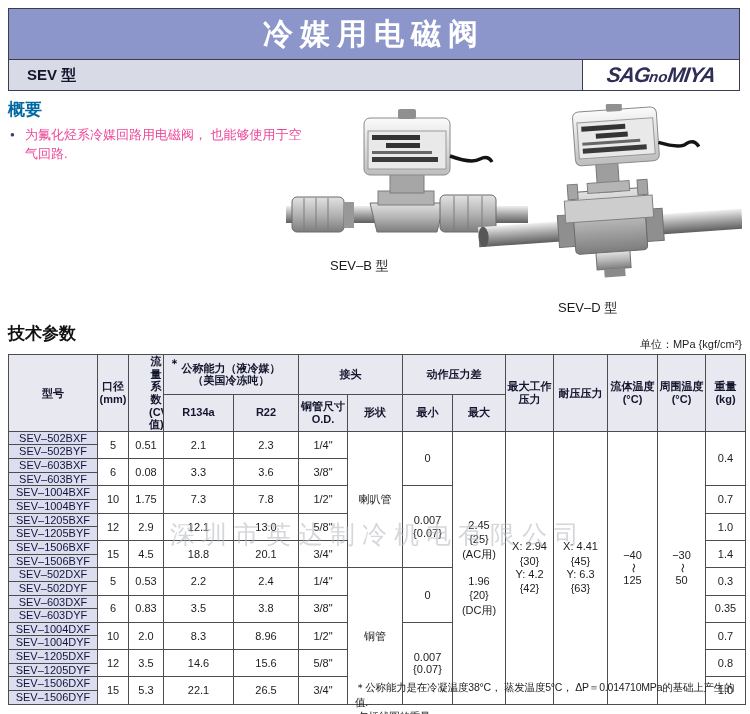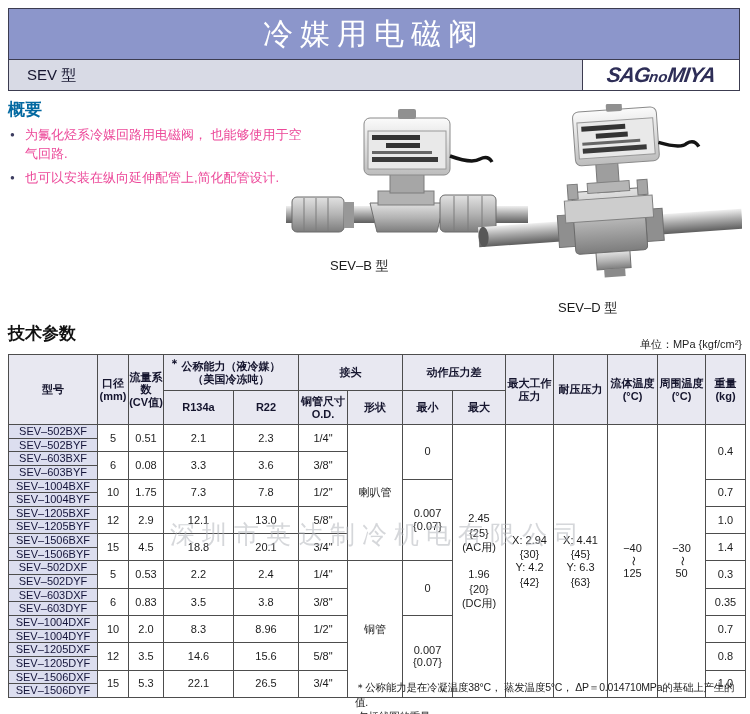--- a/index.html
+++ b/index.html
@@ -3,24 +3,24 @@
 <meta charset="utf-8">
 <style>
   * { box-sizing: border-box; margin: 0; padding: 0; }
   body { background:#fff; font-family:"Liberation Sans", sans-serif; }
   .page { position:relative; width:750px; height:714px; background:#fff; overflow:hidden; }
 
   
   .banner { position:absolute; left:8px; top:8px; width:732px; height:52px;
             background:#8c96cb; border:1px solid #3c3c50;
             display:flex; align-items:center; justify-content:center; }
-  .banner-title { color:#fff; font-size:30px; font-weight:normal; letter-spacing:7px; }
+  .banner-title { color:#fff; font-size:30px; font-weight:bold; letter-spacing:7px; }
   .sev-bar { position:absolute; left:8px; top:60px; width:732px; height:31px;
              background:#d8dae5; border:1px solid #3c3c50; border-top:none; }
-  .sev-label { position:absolute; left:18px; top:6px; font-size:15px; font-weight:normal; color:#14142e; }
+  .sev-label { position:absolute; left:18px; top:6px; font-size:15px; font-weight:bold; color:#14142e; }
   .logo-box { position:absolute; right:0; top:0; width:157px; height:100%;
               background:#fff; border-left:1px solid #3c3c50;
               display:flex; align-items:center; justify-content:center; }
   .logo { font-style:italic; font-weight:bold; color:#2e2e57; font-size:21px;
           letter-spacing:-1px; transform:skewX(-8deg); white-space:nowrap; }
   .logo .lg-sm { font-size:15px; letter-spacing:0; }
 
   
   .ov-heading { position:absolute; left:8px; top:98px; font-size:17px; font-weight:bold; color:#0369a1; }
   .bullets { position:absolute; left:10px; top:126px; width:302px; font-size:13px; color:#ec4899; }
@@ -41,21 +41,21 @@
   table.spec { position:absolute; left:8px; top:354px; width:737px;
                border-collapse:collapse; table-layout:fixed; color:#1c1c1c; }
   .spec th, .spec td { border:1px solid #4d4d4d; padding:0; text-align:center;
                        vertical-align:middle; line-height:1.15; overflow:hidden; }
   .spec thead th { background:#e8e8f1; font-weight:bold; font-size:11px; color:#15152e; }
   .spec thead tr.h1 th { height:36px; }
   .spec thead tr.h2 th { height:34px; }
   .spec tbody tr { height:12px; }
   .spec tbody td { background:#fff; font-size:11px; }
   .spec td.model { background:#dcdeef; font-weight:normal; font-size:11px; color:#14143a; }
-  th.small-h { font-size:9.5px; }
+  th.small-h { font-size:9.5px;padding-left:20px; }
   .cap-cell { position:relative; }
   .cap-star { position:absolute; left:5px; top:2px; font-size:11px; }
   .vstack { display:flex; flex-direction:column; align-items:center; justify-content:flex-start; }
   .gap14 { gap:14px; } .gap16 { } .gap3 { gap:2px; }
   .tilde { display:inline-block; transform:rotate(90deg); font-size:10px; line-height:8px; }
 
   
   .watermark { position:absolute; left:170px; top:518px; font-size:25px; color:#b4b7bd;
                opacity:.55; letter-spacing:7px; white-space:nowrap; pointer-events:none; z-index:6; }
 
@@ -75,21 +75,20 @@
   <div class="sev-bar">
     <span class="sev-label">SEV 型</span>
     <div class="logo-box">
       <span class="logo"><span>SAG</span><span class="lg-sm">no</span><span>MIYA</span></span>
     </div>
   </div>
 
   <div class="ov-heading">概要</div>
   <div class="bullets">
     <div class="bullet">为氟化烃系冷媒回路用电磁阀， 也能够使用于空气回路.</div>
-    <div class="bullet">也可以安装在纵向延伸配管上,简化配管设计.</div>
   </div>
 
   <svg class="photo-b" width="250" height="150" viewBox="0 0 250 150">
     <defs>
       <linearGradient id="gPipe" x1="0" y1="0" x2="0" y2="1">
         <stop offset="0" stop-color="#efefef"></stop>
           <stop offset=".45" stop-color="#ababab"></stop>
           <stop offset="1" stop-color="#5e5e5e"></stop>
       </linearGradient>
       <linearGradient id="gCoil" x1="0" y1="0" x2="0" y2="1">

